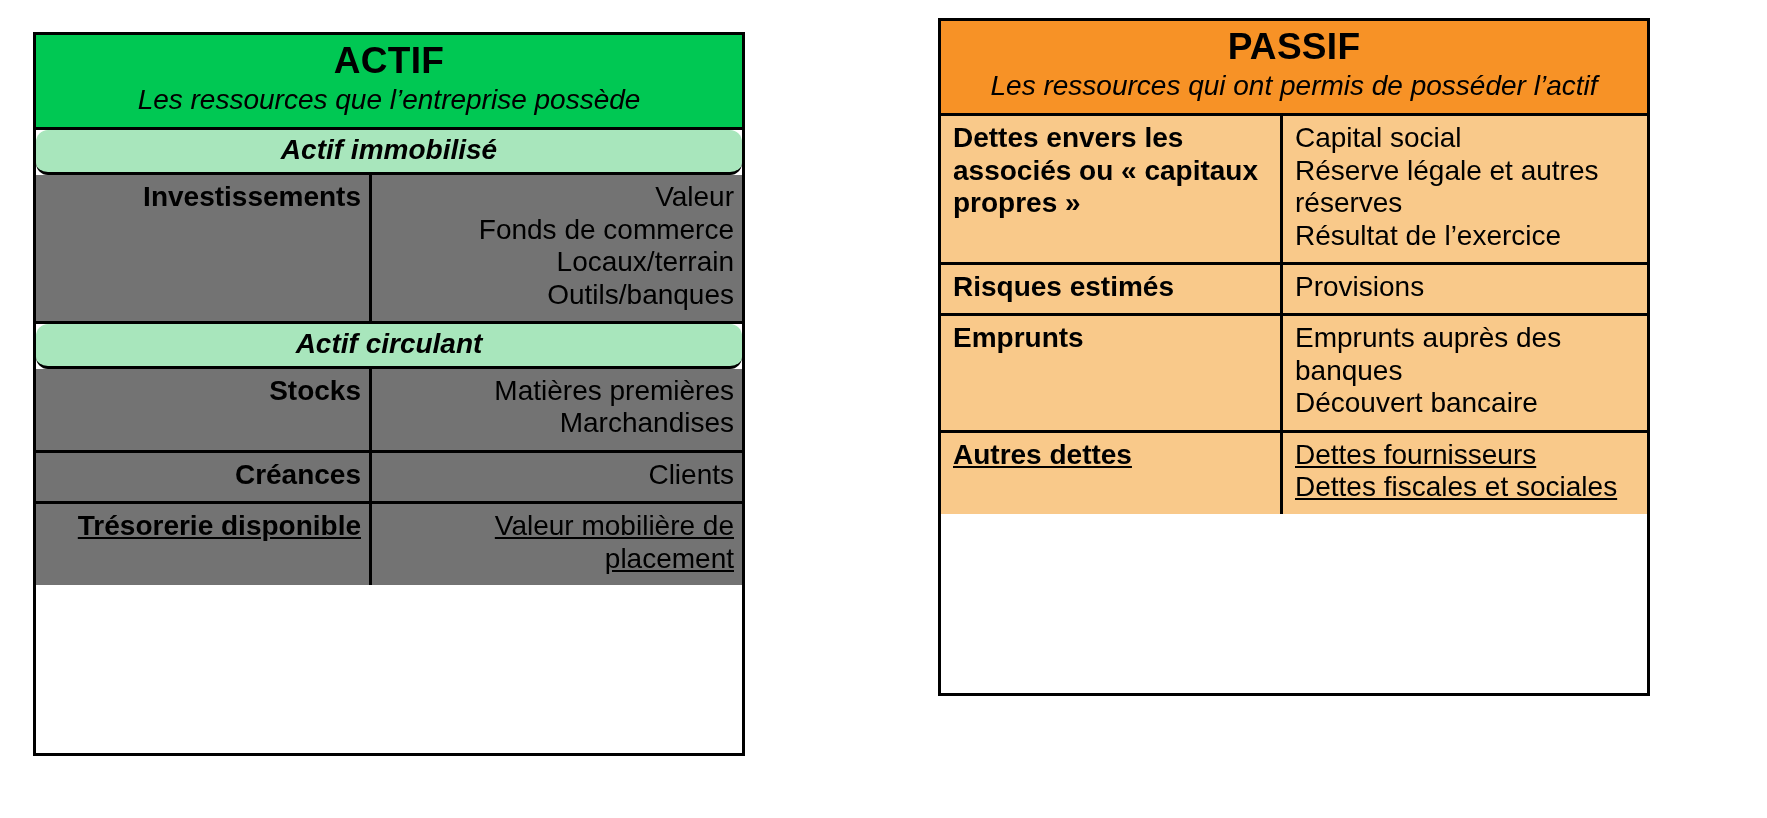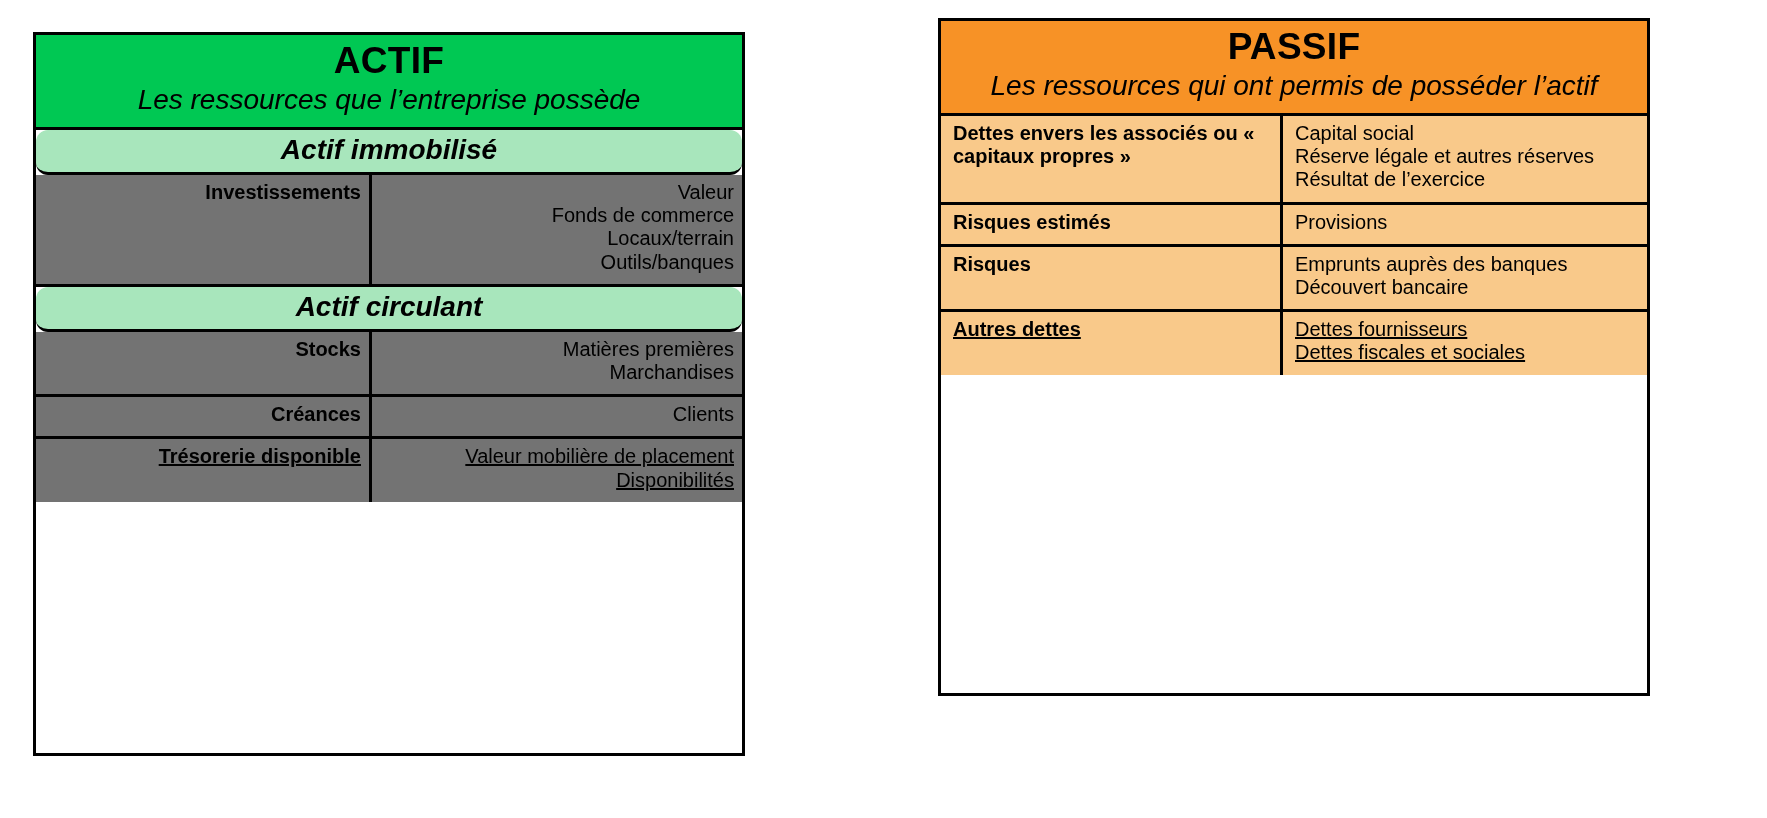--- a/index.html
+++ b/index.html
@@ -67,21 +67,21 @@
   .row {
     display: flex;
     box-sizing: border-box;
     border-bottom: 3px solid #000000;
   }
   .row.last { border-bottom: none; text-decoration: underline; }
 
   .cell {
     box-sizing: border-box;
     padding: 6px 8px 10px 12px;
-    font-size: 20px;
+    font-size: 28px;
     line-height: 1.16;
   }
   .cell-label {
     font-weight: bold;
     border-right: 3px solid #000000;
   }
   .cell-values .line { display: block; }
 
   #actif-panel  .row { background: #737373; text-align: right; }
   #passif-panel .row { background: #F9C98A; }
@@ -128,21 +128,20 @@
       <div class="cell cell-label">Créances</div>
       <div class="cell cell-values">
         <span class="line">Clients</span>
       </div>
     </div>
 
     <div class="row last">
       <div class="cell cell-label">Trésorerie disponible</div>
       <div class="cell cell-values">
         <span class="line">Valeur mobilière de placement</span>
-        <span class="line">Disponibilités</span>
       </div>
     </div>
   </div>
 
   <div class="panel" id="passif-panel">
     <div class="panel-header">
       <div class="panel-title">PASSIF</div>
       <div class="panel-subtitle">Les ressources qui ont permis de posséder l’actif</div>
     </div>
 
@@ -156,21 +155,21 @@
     </div>
 
     <div class="row">
       <div class="cell cell-label">Risques estimés</div>
       <div class="cell cell-values">
         <span class="line">Provisions</span>
       </div>
     </div>
 
     <div class="row">
-      <div class="cell cell-label">Risques</div>
+      <div class="cell cell-label">Emprunts</div>
       <div class="cell cell-values">
         <span class="line">Emprunts auprès des banques</span>
         <span class="line">Découvert bancaire</span>
       </div>
     </div>
 
     <div class="row last">
       <div class="cell cell-label">Autres dettes</div>
       <div class="cell cell-values">
         <span class="line">Dettes fournisseurs</span>

